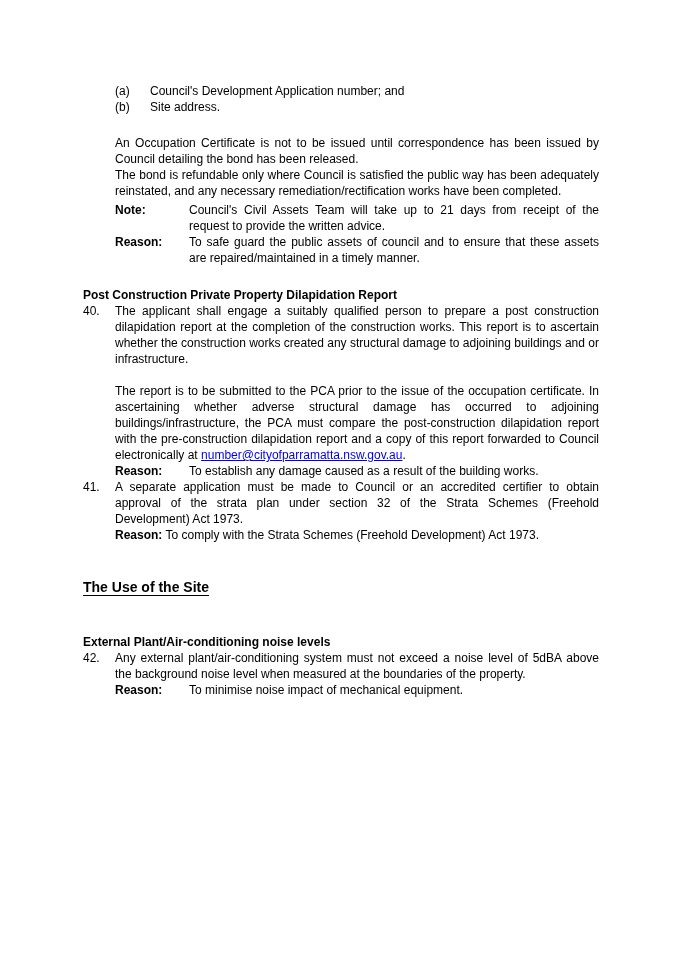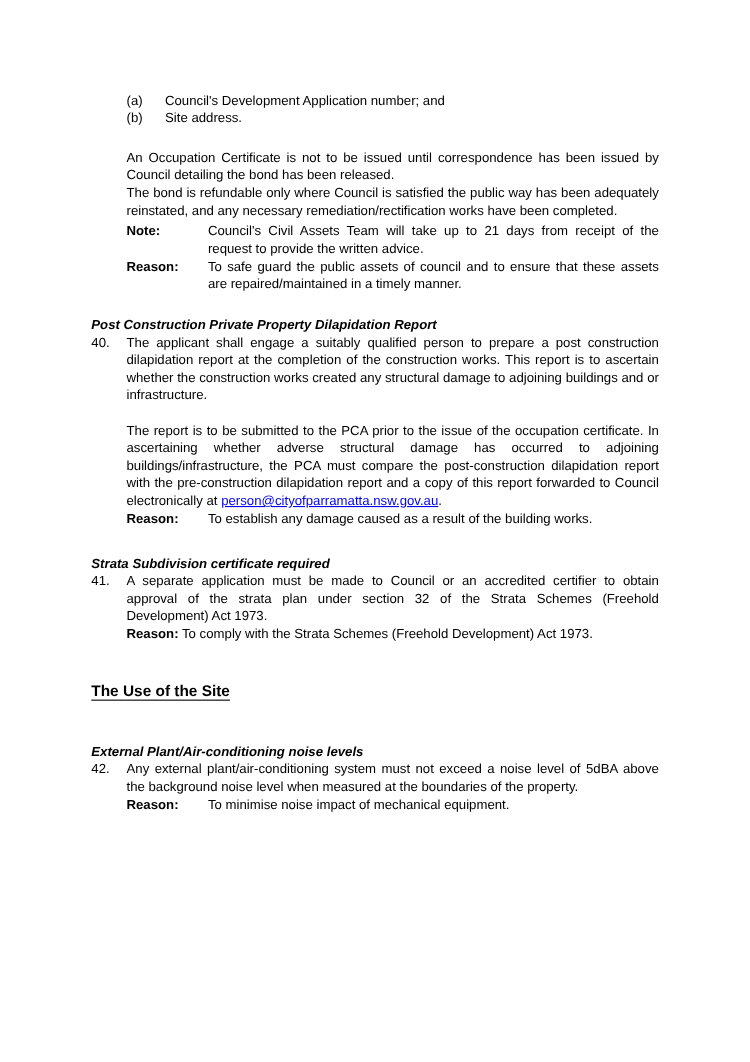--- a/index.html
+++ b/index.html
@@ -12,21 +12,21 @@
   }
   .page { width: 682px; height: 965px; padding: 83px 83px 0 83px; background: #ffffff; }
   .indent { margin-left: 32px; }
   .row { display: flex; align-items: flex-start; }
   .marker-col { width: 35px; flex: none; }
   .label-col { width: 74px; flex: none; font-weight: bold; }
   .num-col { width: 32px; flex: none; }
   .flex1 { flex: 1 1 auto; min-width: 0; }
   .just { text-align: justify; }
   .bold { font-weight: bold; }
-  .sec-heading { font-weight: bold; font-style: italic; }
+  .sec-heading { font-weight: bold; }
   .big-heading {
     font-weight: bold; font-size: 14px; line-height: 20px;
     text-decoration: underline; text-underline-offset: 3px;
   }
   a.email { white-space: nowrap; text-decoration: underline; }
   .mt3  { margin-top: 3px; }
   .mt16 { margin-top: 16px; }
   .mt20 { margin-top: 20px; }
   .mt21 { margin-top: 21px; }
   .mt25 { margin-top: 25px; }
@@ -66,31 +66,30 @@
   </div>
 
   <div class="sec-heading mt21">Post Construction Private Property Dilapidation Report</div>
 
   <div class="row">
     <span class="num-col">40.</span>
     <div class="flex1">
       <div class="just">The applicant shall engage a suitably qualified person to prepare a post construction dilapidation report at the completion of the construction works. This report is to ascertain whether the construction works created any structural damage to adjoining buildings and or infrastructure.</div>
 
       <div class="just mt16"><span>The report is to be submitted to the PCA prior to the issue of the occupation certificate. In ascertaining whether adverse structural damage has occurred to adjoining buildings/infrastructure, the PCA must compare the post-construction dilapidation report with the pre-construction dilapidation report and a copy of this report forwarded to Council electronically at</span>
-        <a class="email" href="#" style="color: rgb(0, 0, 238);">person@cityofparramatta.nsw.gov.au</a><span>.</span>
+        <a class="email" href="#" style="color: rgb(0, 0, 238);">number@cityofparramatta.nsw.gov.au</a><span>.</span>
       </div>
 
       <div class="row">
         <span class="label-col">Reason:</span>
         <span class="flex1">To establish any damage caused as a result of the building works.</span>
       </div>
     </div>
   </div>
 
-  <div class="sec-heading mt25">Strata Subdivision certificate required</div>
 
   <div class="row">
     <span class="num-col">41.</span>
     <div class="flex1">
       <div class="just">A separate application must be made to Council or an accredited certifier to obtain approval of the strata plan under section 32 of the Strata Schemes (Freehold Development) Act 1973.</div>
       <div><span class="bold">Reason:</span> <span>To comply with the Strata Schemes (Freehold Development) Act 1973.</span></div>
     </div>
   </div>
 
   <div class="big-heading mt34">The Use of the Site</div>

